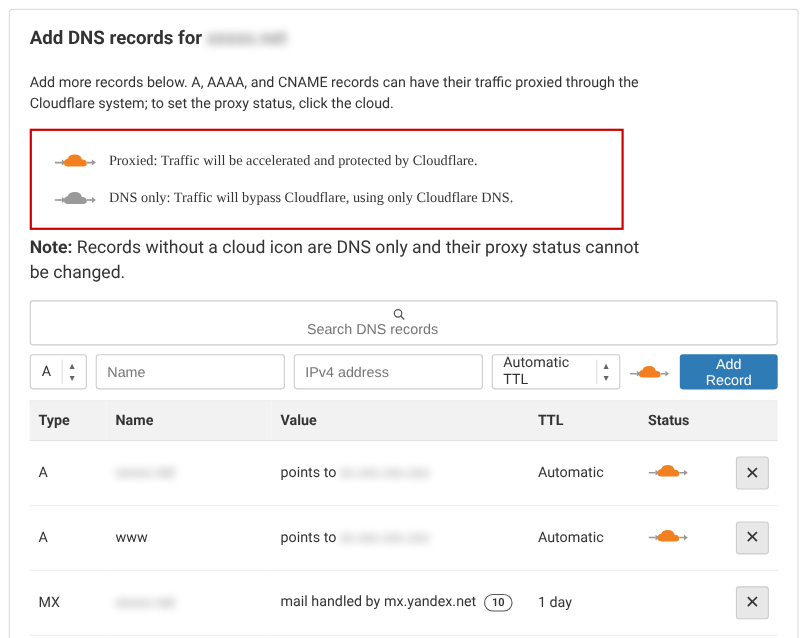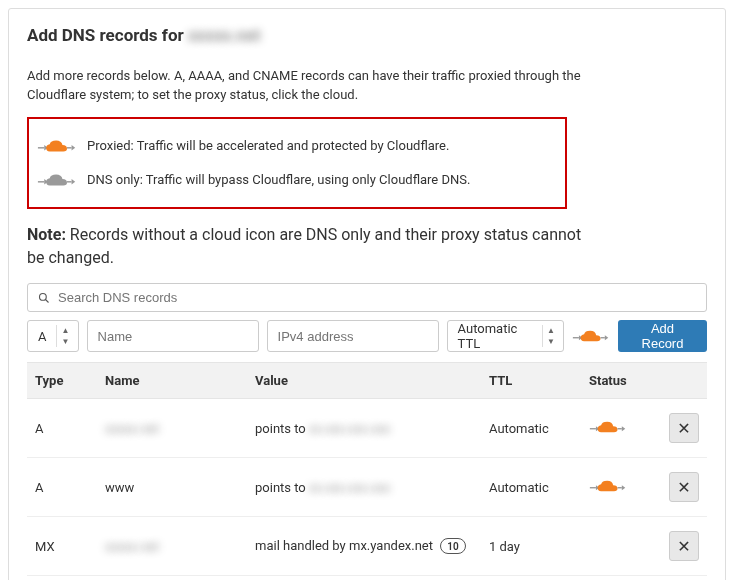--- a/index.html
+++ b/index.html
@@ -1,26 +1,26 @@
 <!DOCTYPE html>
 <html><head>
 <meta charset="utf-8">
 <style>
   * { box-sizing: border-box; margin: 0; padding: 0; }
   body { font-family: -apple-system, BlinkMacSystemFont, "Segoe UI", Roboto, "Helvetica Neue", Arial, sans-serif; font-size: 13px; color: #333; background: #fff; padding: 8px; }
   .card { border: 1px solid #ddd; border-radius: 3px; padding: 16px 18px 12px 18px; }
   h1 { font-size: 17px; font-weight: 700; margin-bottom: 22px; }
   .blur { color: transparent; text-shadow: 0 0 8px rgba(0,0,0,0.45); user-select: none; }
   .intro { font-size: 13px; line-height: 1.45; margin-bottom: 12px; max-width: 560px; }
-  .legend-box { border: 2px solid #c00; padding: 10px 8px; margin-bottom: 14px; max-width: 540px; }
+  .legend-box { border: 2px solid #c00; padding: 10px 20px; margin-bottom: 4px; max-width: 540px; font-family: Liberation Serif, serif; }
   .legend-row { display: flex; align-items: center; gap: 10px; padding: 6px 0; }
   .legend-row span.txt { font-size: 13px; }
   .note { font-size: 16px; line-height: 1.45; margin-bottom: 14px; max-width: 560px; }
   .note b { font-weight: 700; }
-  .search-wrap { display:flex; align-items:center; border:1px solid #ccc; border-radius:3px; padding:6px 10px; margin-bottom:8px; }
+  .search-wrap { display:flex; align-items:center; border:1px solid #ccc; border-radius:3px; padding:6px 10px; margin-bottom:8px;flex-direction:column; }
   .search-wrap svg { width:12px; height:12px; margin-right:8px; flex-shrink:0; }
   .search-wrap input { border:none; outline:none; flex:1; font-size:13px; background:transparent; }
   .controls-row { display:flex; gap:8px; align-items:center; margin-bottom:10px; }
   .sel, .inp { border:1px solid #ccc; border-radius:3px; display:flex; align-items:center; height:32px; background:#fff; }
   .sel { padding:0 4px 0 10px; }
   .sel .lbl { font-size:13px; padding-right:6px; }
   .stepper { display:flex; flex-direction:column; border-left:1px solid #ddd; margin-left:4px; }
   .stepper span { font-size:8px; line-height:7px; padding:2px 4px; color:#666; cursor:pointer; }
   .inp input { border:none; outline:none; height:100%; padding:0 10px; font-size:13px; background:transparent; }
   .type-sel { width:56px; }

